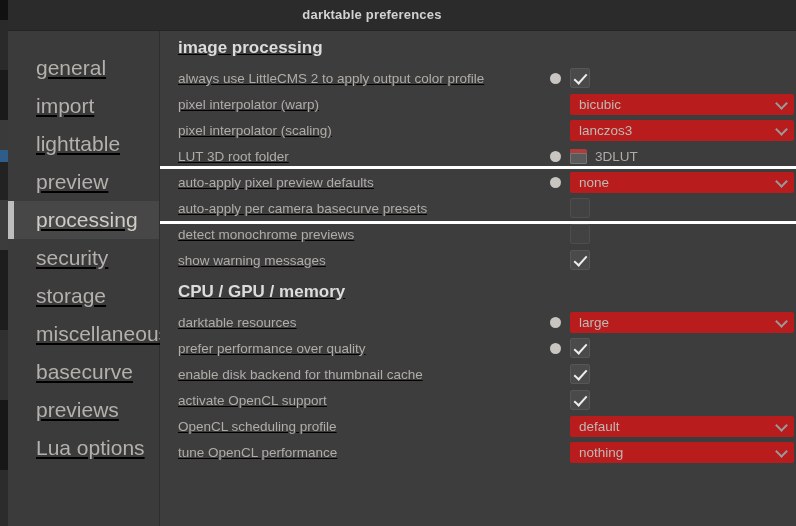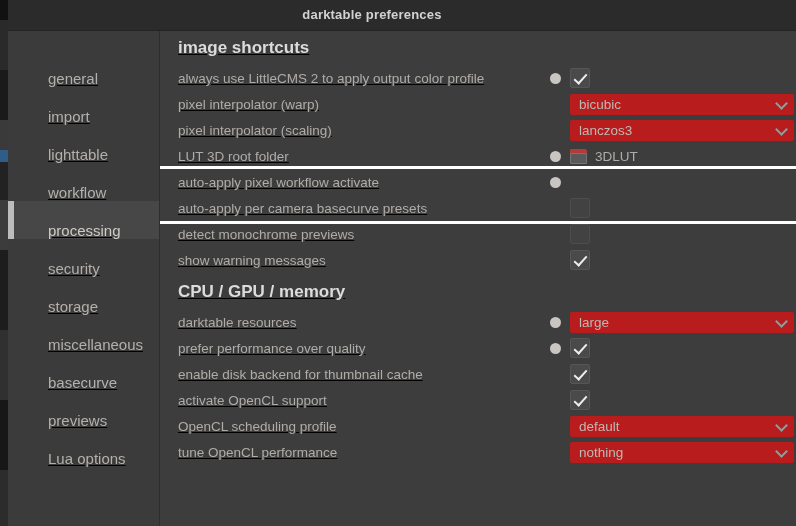--- a/index.html
+++ b/index.html
@@ -76,24 +76,24 @@
     width: 152px;
     flex: 0 0 152px;
     background: #3b3b3b;
     border-right: 1px solid #2e2e2e;
     padding-top: 18px;
   }
   .side-item {
     position: relative;
     height: 38px;
     display: flex;
-    align-items: flex-end;
-    padding-left: 40px;
+    align-items: center;
+    padding-left: 28px;
     color: #b4b0ac;
-    font-size: 15px;
+    font-size: 21px;
     white-space: nowrap;
   }
   .side-item.selected {
     background: #474747;
   }
   .side-item.selected::before {
     content: "";
     position: absolute;
     left: 0; top: 0; bottom: 0;
     width: 6px;
@@ -269,21 +269,21 @@
         <div class="side-item">
           <span class="side-label">general</span>
         </div>
         <div class="side-item">
           <span class="side-label">import</span>
         </div>
         <div class="side-item">
           <span class="side-label">lighttable</span>
         </div>
         <div class="side-item">
-          <span class="side-label">workflow</span>
+          <span class="side-label">preview</span>
         </div>
         <div class="side-item selected">
           <span class="side-label">processing</span>
         </div>
         <div class="side-item">
           <span class="side-label">security</span>
         </div>
         <div class="side-item">
           <span class="side-label">storage</span>
         </div>
@@ -296,21 +296,21 @@
         <div class="side-item">
           <span class="side-label">previews</span>
         </div>
         <div class="side-item">
           <span class="side-label">Lua options</span>
         </div>
       </nav>
 
     <main id="content">
       <div id="sections-host">
-          <div class="section-head">image shortcuts</div>
+          <div class="section-head">image processing</div>
           <div class="row">
             <div class="row-label">always use LittleCMS 2 to apply output color profile</div>
             <div class="ctrl">
               <span class="dot"></span>
               <span class="checkbox on"></span>
             </div>
           </div>
           <div class="row">
             <div class="row-label">pixel interpolator (warp)</div>
             <div class="ctrl">
@@ -338,23 +338,27 @@
               <span class="folder-value">
                 <span class="folder-icon">
                   <span class="tab"></span>
                   <span class="body"></span>
                 </span>
                 <span class="folder-text">3DLUT</span>
               </span>
             </div>
           </div>
           <div class="row">
-            <div class="row-label">auto-apply pixel workflow activate</div>
+            <div class="row-label">auto-apply pixel preview defaults</div>
             <div class="ctrl">
               <span class="dot"></span>
+              <span class="dropdown wide">
+                <span class="dd-value">none</span>
+                <span class="chev"></span>
+              </span>
             </div>
           </div>
           <div class="row">
             <div class="row-label">auto-apply per camera basecurve presets</div>
             <div class="ctrl">
               <span class="dot spacer"></span>
               <span class="checkbox off"></span>
             </div>
           </div>
           <div class="row">

